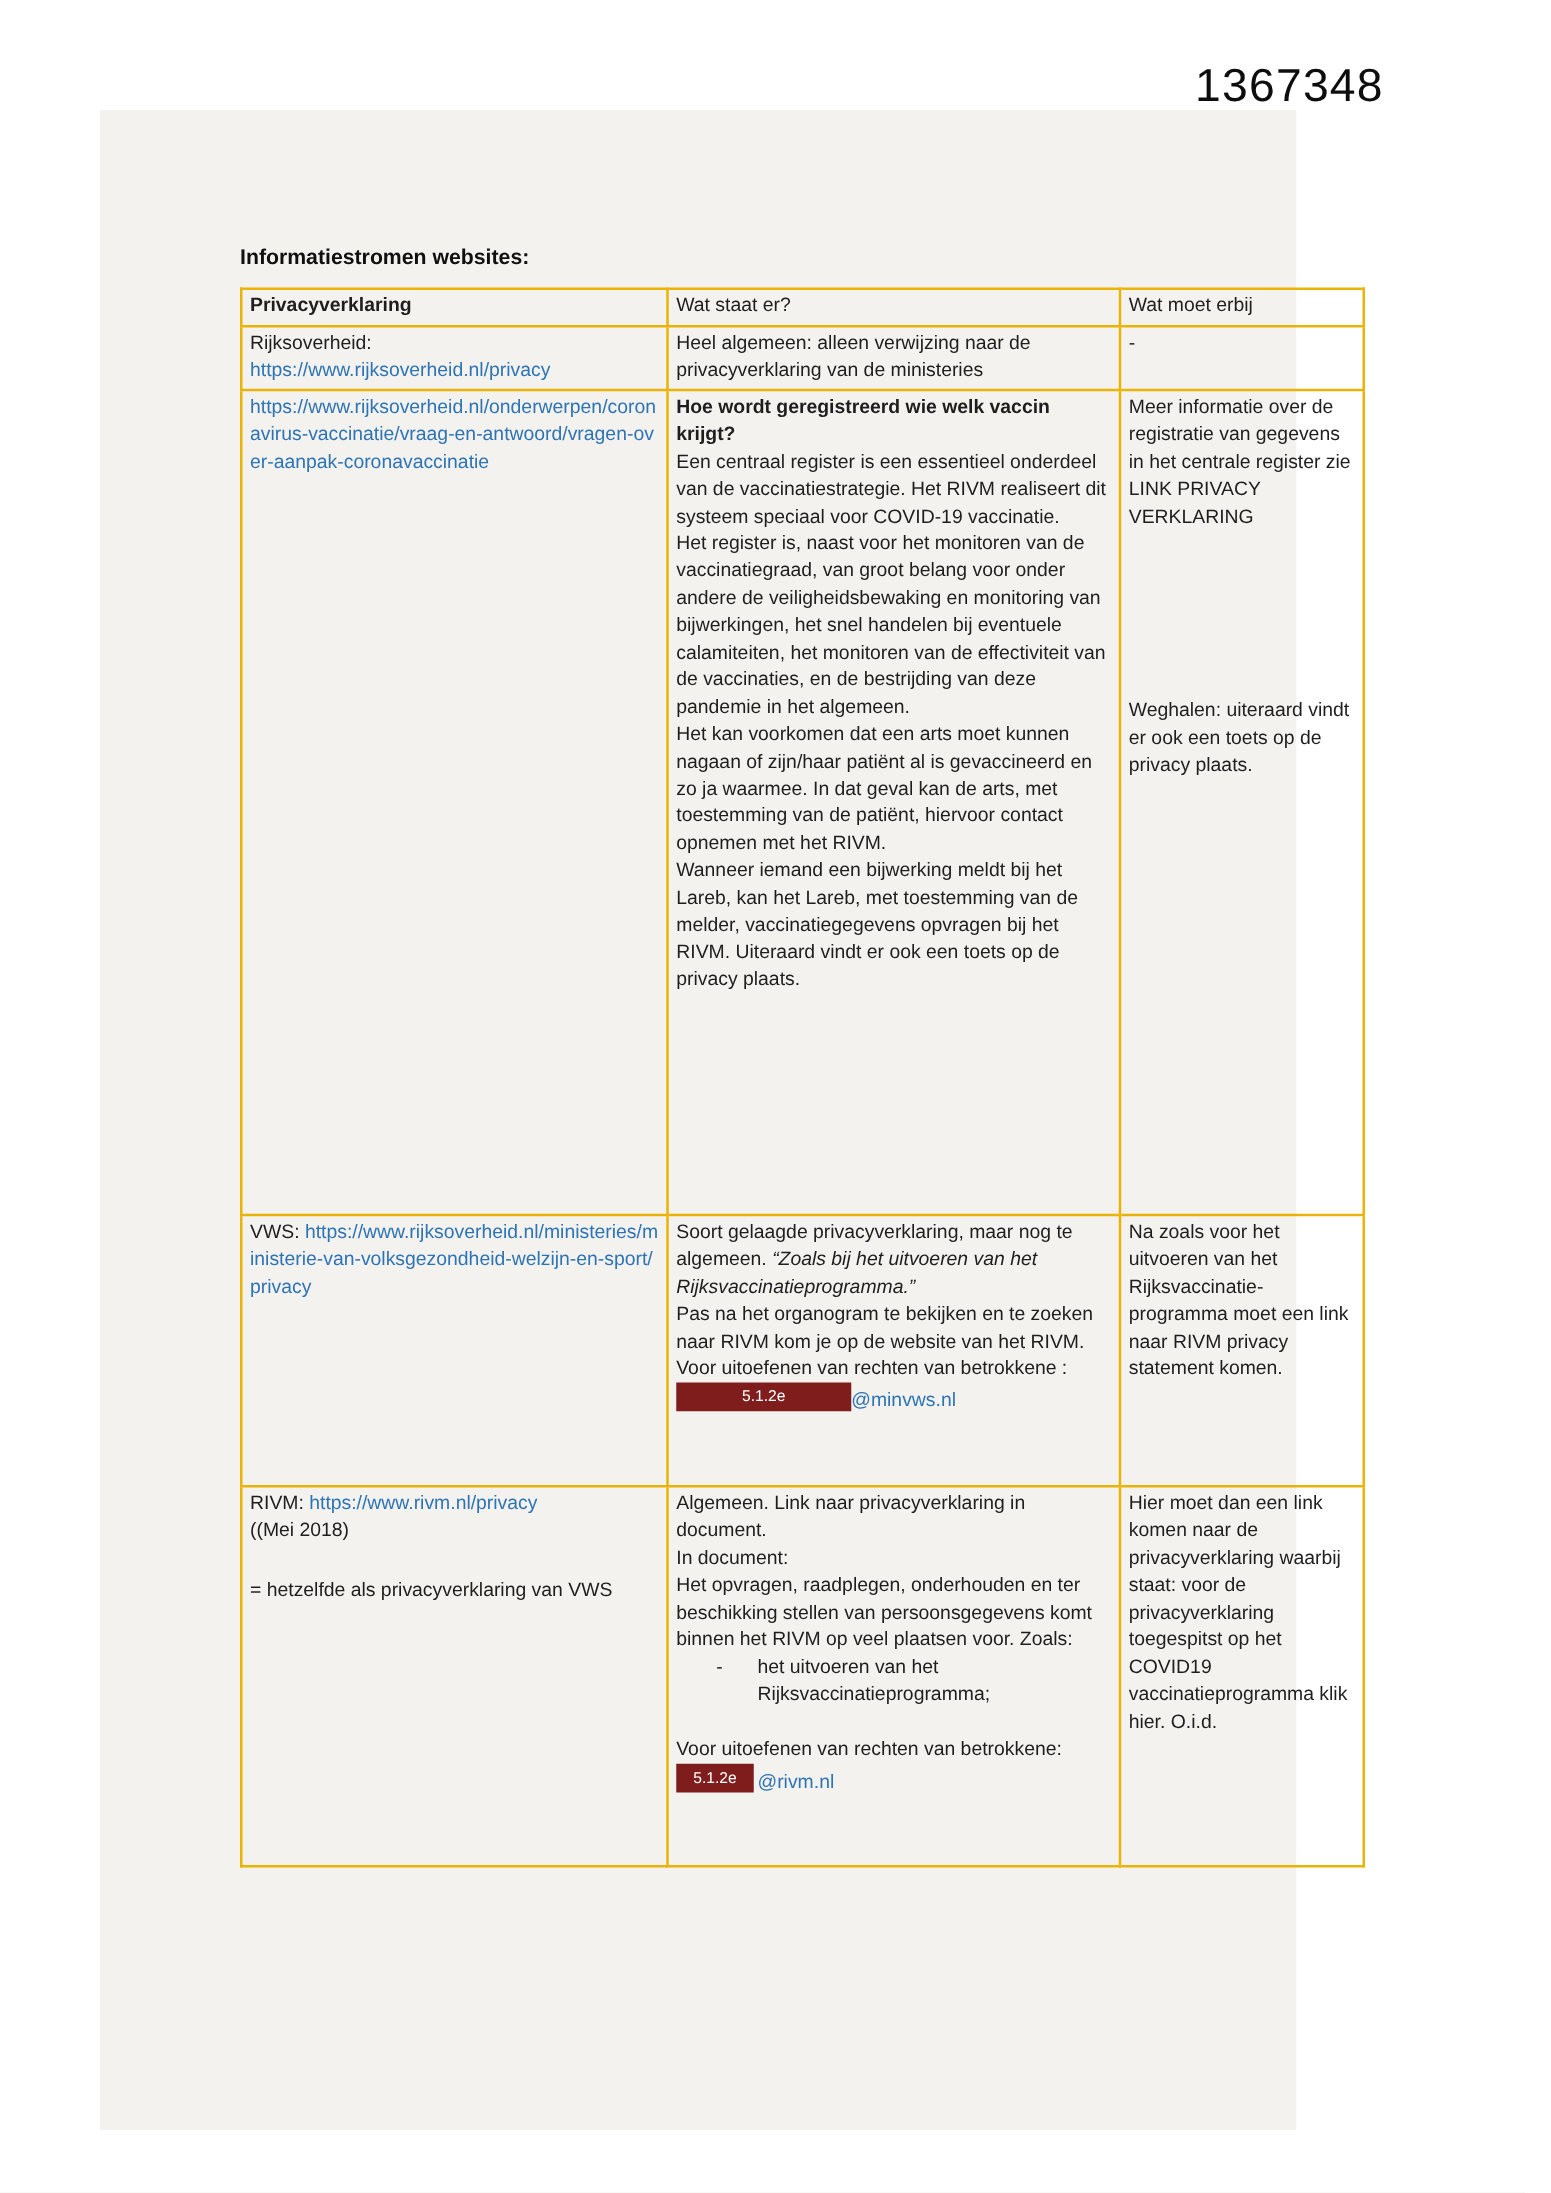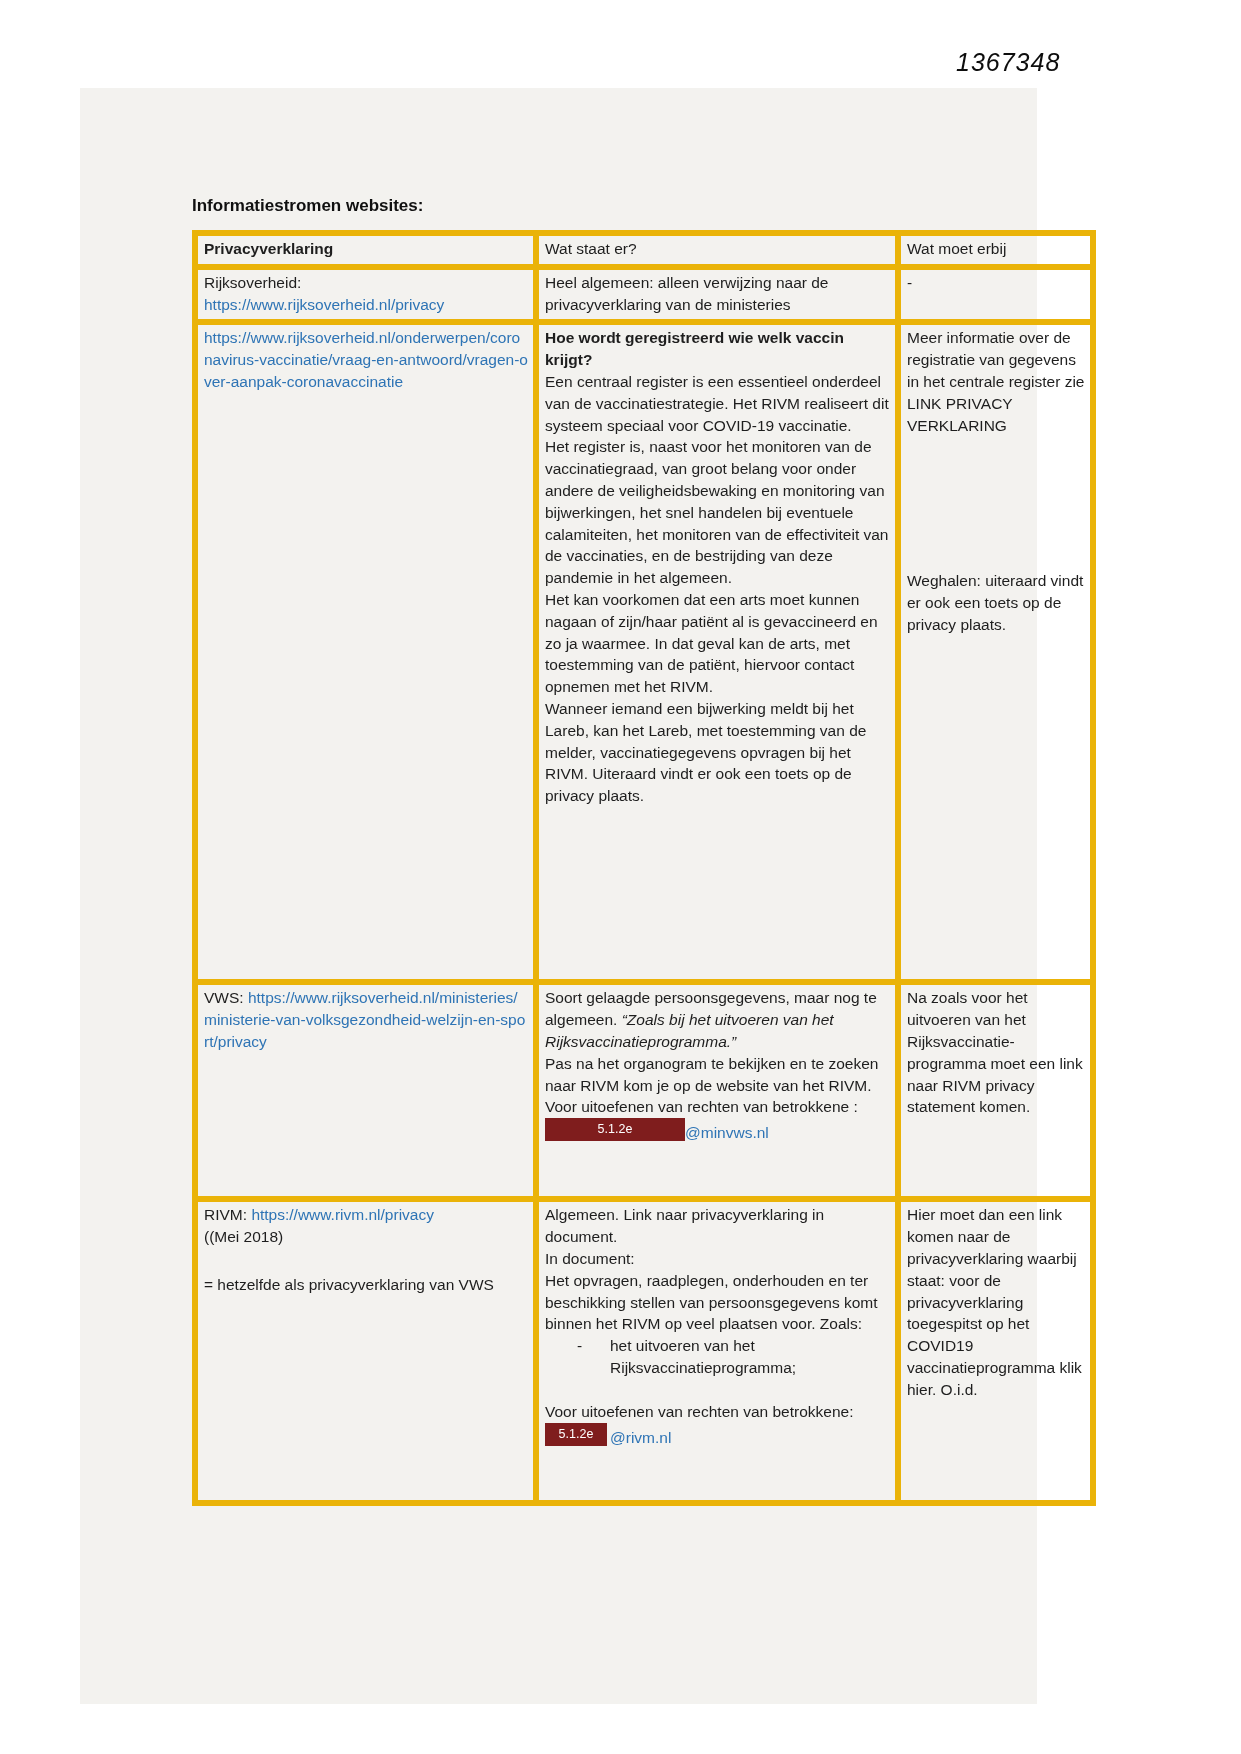--- a/index.html
+++ b/index.html
@@ -7,33 +7,33 @@
     width:1241px; height:1754px; position:relative;
     background:#ffffff; color:#1c1c1c;
     font-family:"Liberation Sans", sans-serif;
   }
   .scan-bg {
     position:absolute; left:80px; top:88px; width:957px; height:1616px;
     background:#f3f2ef;
   }
   .doc-number {
     position:absolute; left:956px; top:48px;
-    font-size:25px; color:#0d0d0d; letter-spacing:1px;font-style:italic;
+    font-size:37px; color:#0d0d0d; letter-spacing:1px;
   }
   .content { position:absolute; left:192px; top:196px; width:898px; }
   .heading {
     font-size:17px; line-height:20px; font-weight:bold; color:#101010;
     margin:0 0 14px 0;
   }
   table.info-table {
     border-collapse:collapse; table-layout:fixed; width:898px;
     font-size:15.5px; line-height:21.8px; color:#1e1e1e;
   }
   .info-table th, .info-table td {
-    border:6px solid #eab308; vertical-align:top;
+    border:2px solid #eab308; vertical-align:top;
     padding:2px 5px 4px 6px; overflow:hidden;
   }
   .info-table th { text-align:left; font-weight:normal; }
   .info-table th.first { font-weight:bold; }
   tr.hdr  { height:25px; }
   tr.r0   { height:44px; }
   tr.r1   { height:660px; }
   tr.r2   { height:217px;padding-left:24px; }
   tr.r3   { height:304px; }
   .link { color:#2e74b5; cursor:pointer; }
@@ -108,21 +108,21 @@
           <div class="para gap-weghalen">Weghalen: uiteraard vindt er ook een toets op de privacy plaats.</div>
         </td>
       </tr>
 
       <tr class="r2">
         <td>
           <span>VWS:</span>
           <a class="link url-break">https://www.rijksoverheid.nl/ministeries/ministerie-van-volksgezondheid-welzijn-en-sport/privacy</a>
         </td>
         <td>
-          <div class="para"><span>Soort gelaagde persoonsgegevens, maar nog te algemeen. </span><span class="i">“Zoals bij het uitvoeren van het Rijksvaccinatieprogramma.”</span></div>
+          <div class="para"><span>Soort gelaagde privacyverklaring, maar nog te algemeen. </span><span class="i">“Zoals bij het uitvoeren van het Rijksvaccinatieprogramma.”</span></div>
           <div class="para">Pas na het organogram te bekijken en te zoeken naar RIVM kom je op de website van het RIVM.</div>
           <div class="para"><span>Voor uitoefenen van rechten van betrokkene : </span><span class="redaction red-lg">5.1.2e</span><a class="link">@minvws.nl</a></div>
         </td>
         <td>
           <div class="para">Na zoals voor het uitvoeren van het Rijksvaccinatie-programma moet een link naar RIVM privacy statement komen.</div>
         </td>
       </tr>
 
       <tr class="r3">
         <td>

